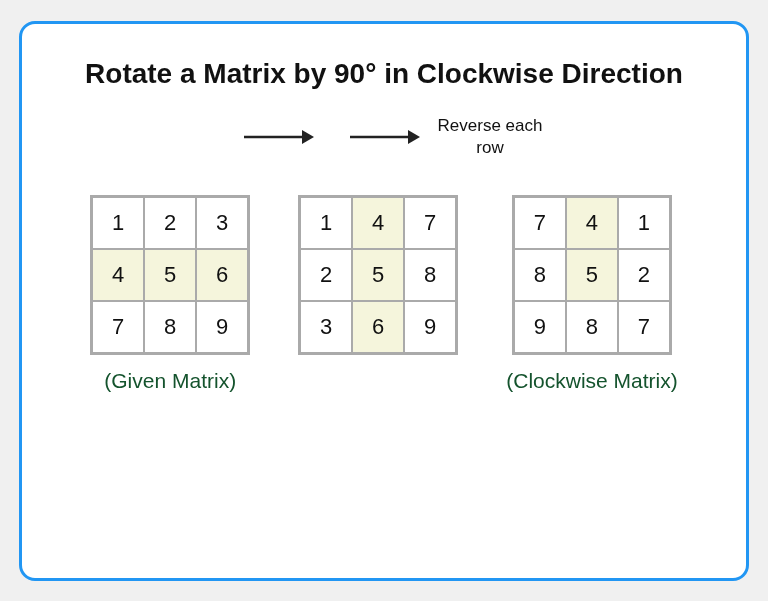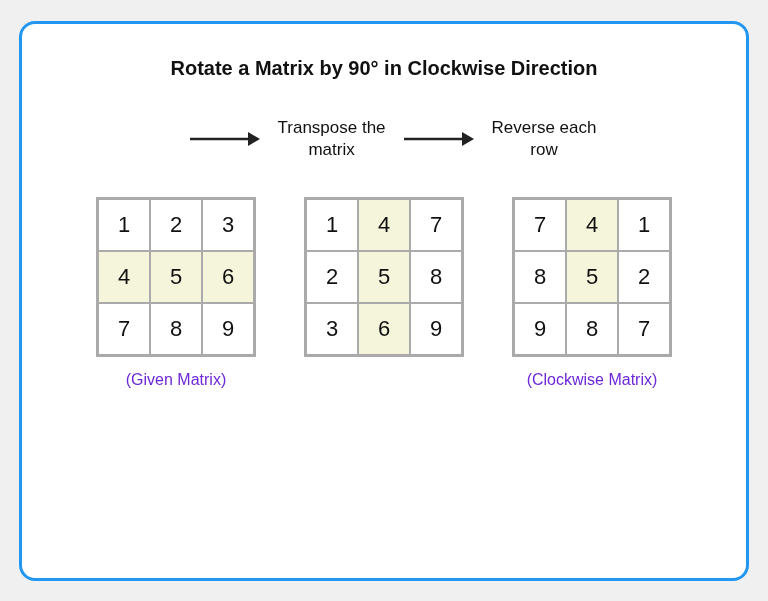--- a/index.html
+++ b/index.html
@@ -20,24 +20,24 @@
       background: #fff;
       border-radius: 16px;
       border: 3px solid #2196F3;
       padding: 32px 40px 36px 40px;
       display: flex;
       flex-direction: column;
       align-items: center;
     }
 
     .title {
-      font-size: 20px;
+      font-size: 28px;
       font-weight: 900;
       color: #111;
-      margin-bottom: 36px;
+      margin-bottom: 24px;
       line-height: 1.25;
     }
 
     .steps-row {
       display: flex;
       align-items: center;
       justify-content: center;
       gap: 0;
       margin-bottom: 36px;
       width: 100%;
@@ -97,42 +97,41 @@
       font-weight: 500;
       color: #111;
       background: #fff;
     }
 
     .cell.highlight {
       background: #f5f5dc;
     }
 
     .matrix-caption {
-      font-size: 16px;
-      color: #6d28d9;
+      font-size: 21px;
+      color: #14532d;
       text-align: center;
       line-height: 1.35;
     }
   </style>
 </head>
 <body>
 
 <div class="card">
   <div class="title">Rotate a Matrix by 90° in Clockwise Direction</div>
 
   <div class="steps-row">
 
     <div class="arrow">
       <svg viewBox="0 0 70 22" fill="none" xmlns="http://www.w3.org/2000/svg">
         <line x1="0" y1="11" x2="58" y2="11" stroke="#222" stroke-width="2.5"></line>
         <polygon points="58,4 70,11 58,18" fill="#222"></polygon>
       </svg>
     </div>
 
-    <span class="step-label">Transpose the<br>matrix</span>
 
     <div class="arrow">
       <svg viewBox="0 0 70 22" fill="none" xmlns="http://www.w3.org/2000/svg">
         <line x1="0" y1="11" x2="58" y2="11" stroke="#222" stroke-width="2.5"></line>
         <polygon points="58,4 70,11 58,18" fill="#222"></polygon>
       </svg>
     </div>
 
     <span class="step-label">Reverse each<br>row</span>
   </div>

